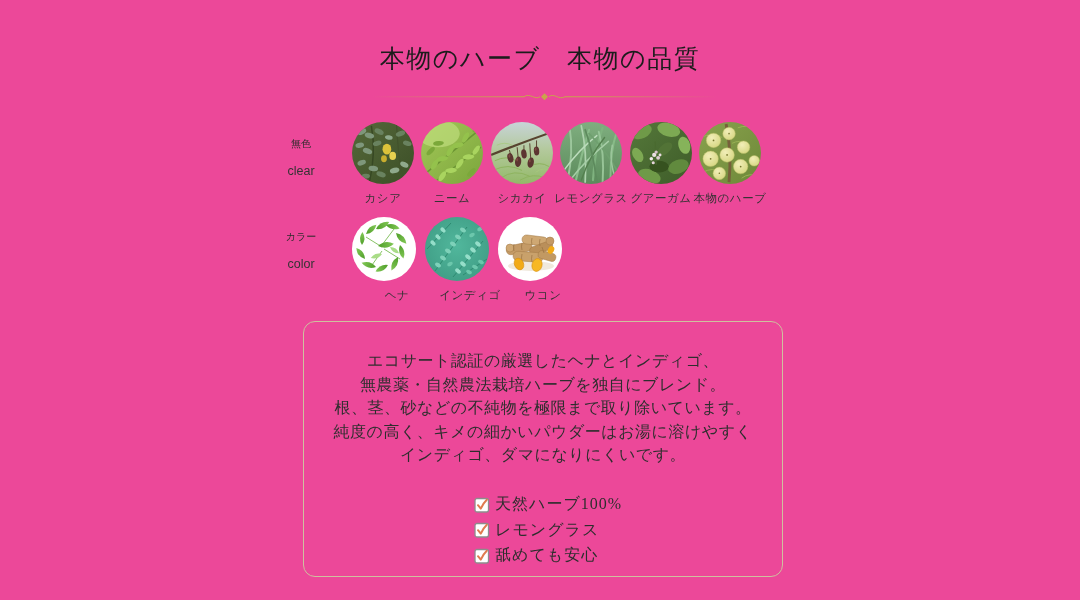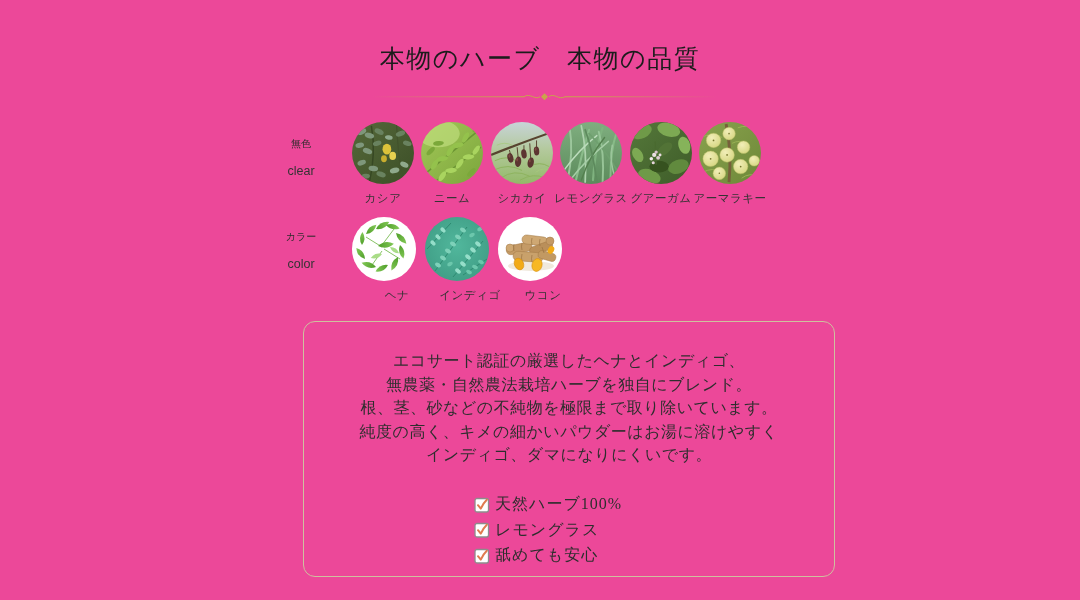--- a/index.html
+++ b/index.html
@@ -27,21 +27,21 @@
   .herb.r2 .circ { width:64px; height:64px; }
   .herb .circ svg { display:block; width:100%; height:100%; }
   .herb figcaption {
     position:absolute; top:calc(100% + 7px); left:50%; transform:translateX(-50%);
     white-space:nowrap; font-family:"Liberation Sans","DejaVu Sans",sans-serif;
     font-size:11.5px; letter-spacing:0.5px; color:#333;
   }
   .herb.capshift figcaption { left:calc(50% + 13px); }
 
   .info-box {
-    position:absolute; left:303px; top:321px; width:532px; height:256px;
+    position:absolute; left:303px; top:321px; width:480px; height:256px;
     border:1.5px solid #cfc09e; border-radius:12px; box-sizing:border-box;
   }
   .info-par {
     margin:27px 0 0 0; text-align:center; font-size:16px; line-height:23.5px;
     color:#2e2e2e; letter-spacing:0.5px;
   }
   .checklist { position:absolute; left:170px; top:170px; }
   .check-row { display:flex; align-items:center; gap:5px; height:25.5px; }
   .check-row svg { flex:0 0 auto; display:block; }
   .check-label { font-size:16px; color:#2e2e2e; letter-spacing:1px; }
@@ -305,21 +305,21 @@
         <g fill="#77772e">
           <circle cx="15" cy="19" r="0.9"></circle>
             <circle cx="31" cy="12" r="0.8"></circle>
           <circle cx="12" cy="38" r="0.9"></circle>
             <circle cx="29" cy="34" r="0.9"></circle>
           <circle cx="43" cy="46" r="0.9"></circle>
             <circle cx="21" cy="53" r="0.8"></circle>
         </g>
       </svg>
     </div>
-    <figcaption>アーマラキー</figcaption>
+    <figcaption>本物のハーブ</figcaption>
   </figure>
 
   <figure class="herb r2 capshift" style="left:425px; top:217px">
     <div class="circ">
       <svg viewBox="0 0 64 64">
         <defs>
             <radialGradient id="indbg" cx="0.5" cy="0.45" r="0.75">
           <stop offset="0" stop-color="#51b79c"></stop>
               <stop offset="1" stop-color="#3b9780"></stop>
         </radialGradient>

